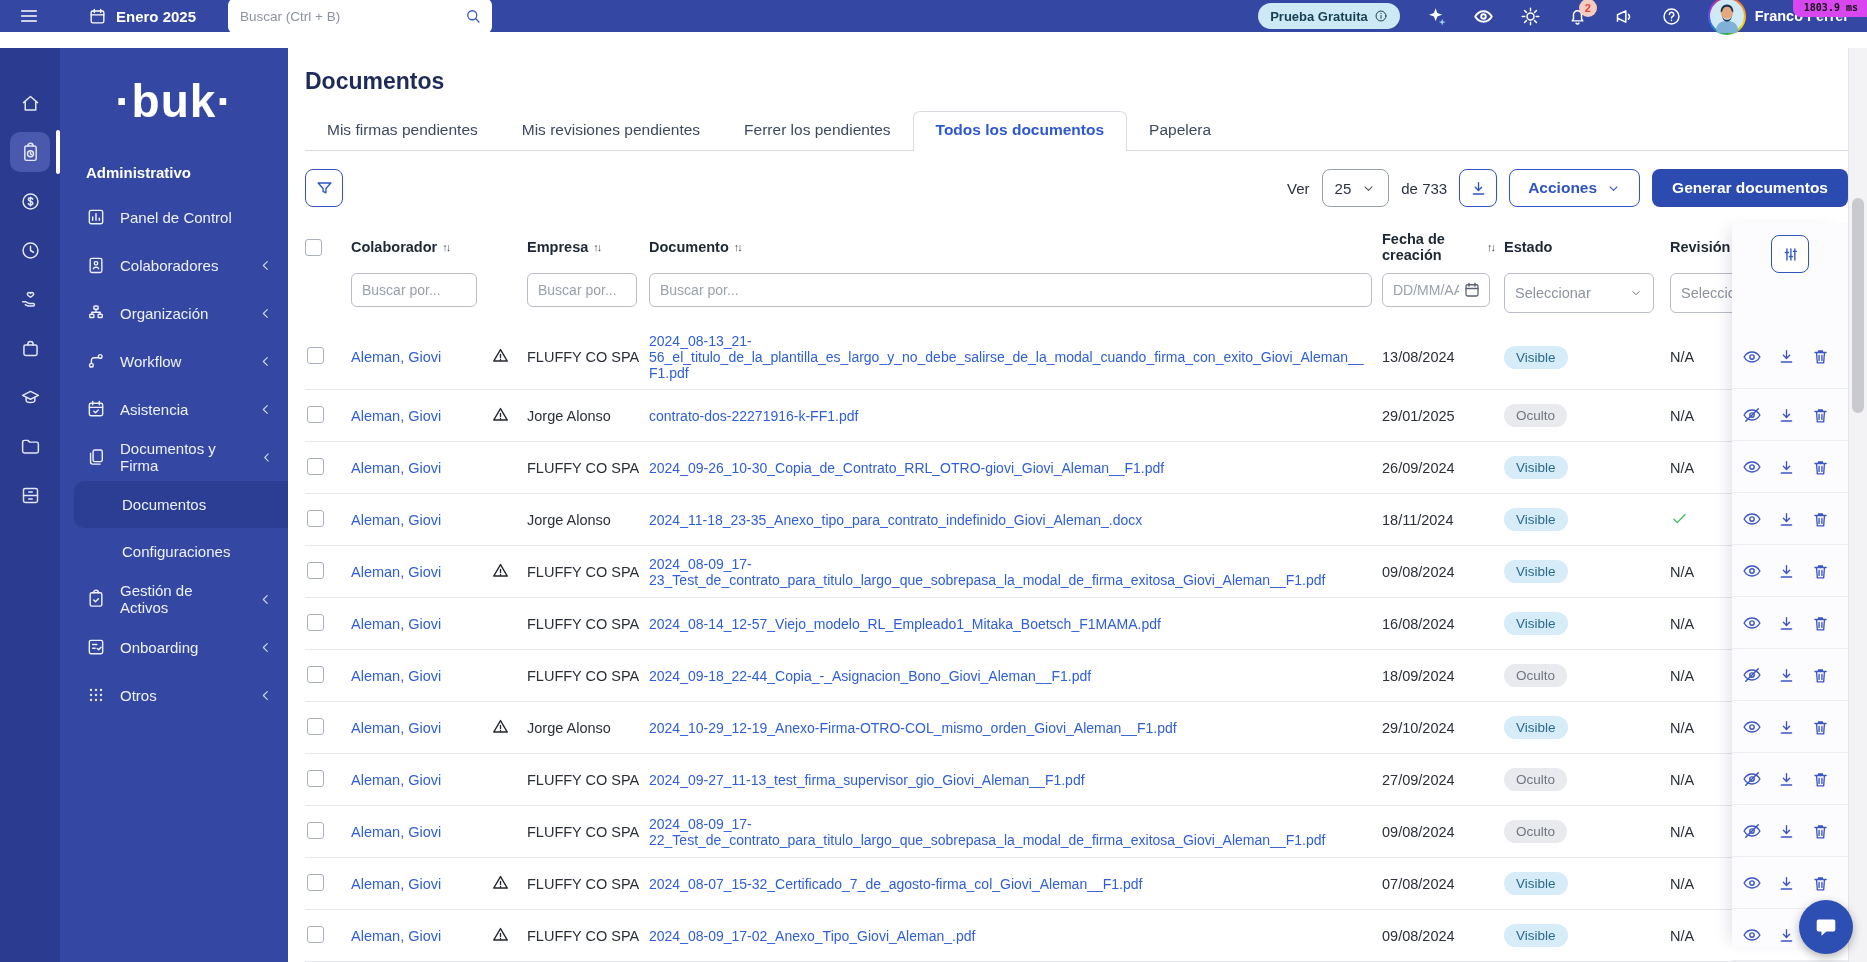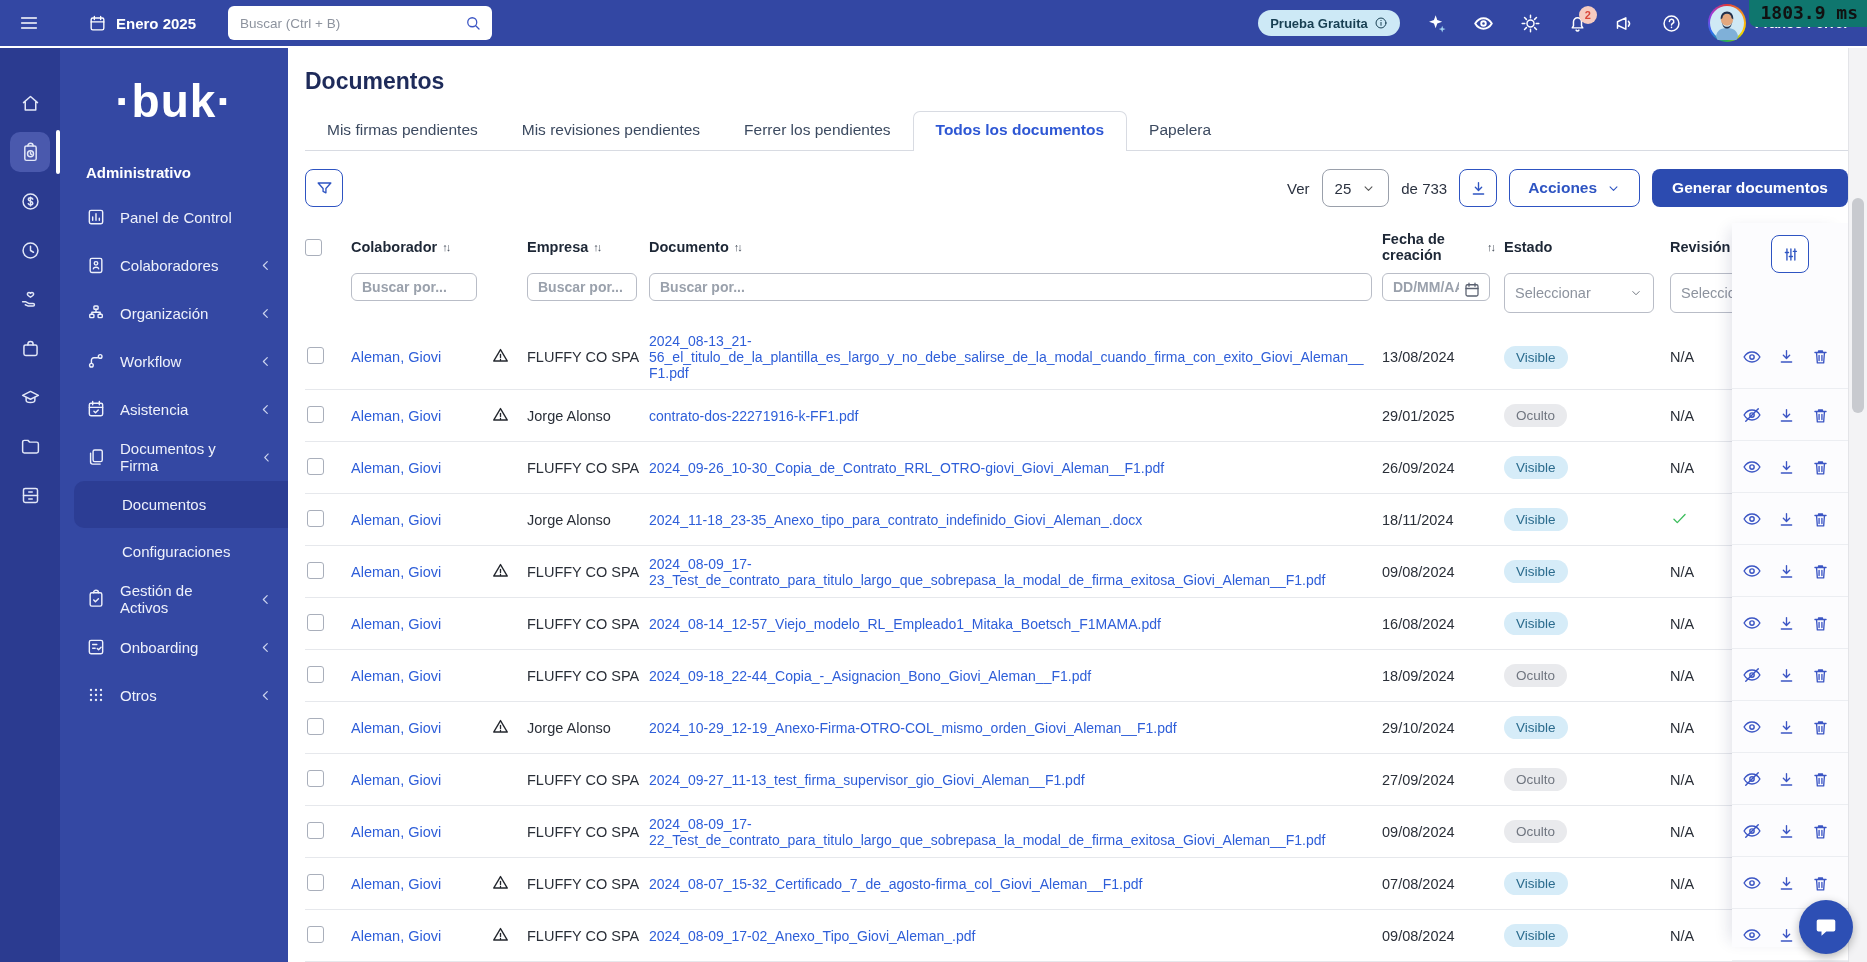--- a/index.html
+++ b/index.html
@@ -2,39 +2,39 @@
 <html><head>
 <meta charset="utf-8">
 <style>
   * { box-sizing: border-box; margin: 0; padding: 0; }
   html,body { width:1867px; height:962px; overflow:hidden; font-family:"Liberation Sans",sans-serif; background:#fff; }
 
   .ic { width:100%; height:100%; display:block; }
   svg.ic { stroke:currentColor; fill:none; stroke-width:1.7; stroke-linecap:round; stroke-linejoin:round; }
 
   
-  .topbar { position:fixed; top:0; left:0; right:0; height:46px; background:#3347a3; display:flex; align-items:center; padding:0 18px; color:#fff; z-index:50; }
+  .topbar { position:fixed; top:0; left:0; right:0; height:32px; background:#3347a3; display:flex; align-items:center; padding:0 18px; color:#fff; z-index:50; }
   .hamburger { width:22px; height:22px; color:#fff; cursor:pointer; }
   .period { display:flex; align-items:center; gap:9px; margin-left:48px; font-size:15px; font-weight:bold; }
   .period .ic-box { width:19px; height:19px; }
   .searchbox { margin-left:32px; width:264px; height:34px; background:#fff; border-radius:6px; display:flex; align-items:center; padding:0 10px 0 12px; }
   .searchbox input { border:none; outline:none; flex:1; font-size:13.5px; color:#444; font-family:inherit; }
   .searchbox input::placeholder { color:#8d939e; }
   .searchbox .ic-box { width:18px; height:18px; color:#3b55c4; }
   .top-right { margin-left:auto; display:flex; align-items:center; gap:26px; }
   .trial-pill { background:#cde9f6; color:#173f52; font-size:13px; font-weight:bold; height:26px; border-radius:13px; display:flex; align-items:center; gap:6px; padding:0 12px; cursor:pointer; }
   .trial-pill .ic-box { width:14px; height:14px; }
   .tbicon { width:21px; height:21px; color:#fff; position:relative; cursor:pointer; }
   .tbicon .ic-box { width:21px; height:21px; }
   .bell-badge { position:absolute; top:-7px; right:-9px; min-width:18px; height:18px; border-radius:9px; background:#f6cbc0; color:#d8473b; font-size:11px; font-weight:bold; display:flex; align-items:center; justify-content:center; padding:0 4px; }
   .userchip { display:flex; align-items:center; gap:9px; }
   .avatar { width:38px; height:38px; border-radius:50%; padding:2px; background:conic-gradient(#e03a3a,#f7941d,#ffd400,#2bb24c,#2a6df4,#a136d9,#e03a3a); cursor:pointer; }
   .avatar .inner { width:100%; height:100%; border-radius:50%; overflow:hidden; background:#cfe9f5; }
   .username { font-size:14.5px; font-weight:bold; }
-  .perf-overlay { position:fixed; top:0; right:0; background:#0f766e; color:#111; font-family:"DejaVu Sans Mono",monospace; font-size:18px; font-weight:bold; padding:2px 9px 4px 11px; border-bottom-left-radius:8px; z-index:100; }
+  .perf-overlay { position:fixed; top:0; right:0; background:#d946ef; color:#111; font-family:"DejaVu Sans Mono",monospace; font-size:10px; font-weight:bold; padding:2px 9px 4px 11px; border-bottom-left-radius:8px; z-index:100; }
 
   
   .sidebar { position:fixed; top:48px; left:0; bottom:0; width:288px; display:flex; z-index:40; }
   .rail { width:60px; background:#2b3b90; padding-top:35px; display:flex; flex-direction:column; gap:9px; }
   .railitem { position:relative; width:40px; height:40px; margin:0 auto; display:flex; align-items:center; justify-content:center; color:#e2e7f7; cursor:pointer; }
   .railitem .ic-box { width:21px; height:21px; }
   .railitem.active { background:#4a59ad; border-radius:10px; }
   .railitem.active::after { content:''; position:absolute; right:-10px; top:-2px; width:4px; height:44px; background:#fff; border-radius:3px; }
   .menu { flex:1; background:#3448a3; color:#fff; padding-top:26px; }
   .logo { text-align:center; font-size:46px; font-weight:600; letter-spacing:1px; margin-bottom:36px; }
@@ -65,21 +65,21 @@
   
   .tablewrap { position:relative; margin-top:16px; padding-right:19px; height:704px; }
   .actions-overlay { position:absolute; top:0; right:19px; bottom:-20px; width:116px; background:#fcfcfe; box-shadow:-9px 0 14px -6px rgba(30,40,90,.13); z-index:2; display:flex; justify-content:center; }
   .settings-btn { margin-top:12px; width:38px; height:38px; border:1px solid #2e54c2; border-radius:8px; background:#fff; color:#2e54c2; display:flex; align-items:center; justify-content:center; cursor:pointer; height:38px; }
   .settings-btn .ic-box { width:19px; height:19px; }
   .grid { display:grid; grid-template-columns:46px 140px 36px 122px 1fr 122px 166px 62px 116px; align-items:center; }
   .thead { padding-top:8px; }
   .th { font-size:14.5px; font-weight:bold; color:#1d2736; display:flex; align-items:center; gap:5px; padding-right:8px; }
   .sort { font-size:11px; color:#454d5a; letter-spacing:-2px; }
   .filterrow { margin-top:10px; padding-bottom:12px; align-items:start; }
-  .fin { height:28px; border:1px solid #b9bdc7; border-radius:6px; font-size:14px; color:#555; padding:0 10px; width:90%; font-family:inherit; outline:none;font-weight:bold; }
+  .fin { height:34px; border:1px solid #b9bdc7; border-radius:6px; font-size:14px; color:#555; padding:0 10px; width:90%; font-family:inherit; outline:none; }
   .fin::placeholder { color:#9aa1ac; }
   .fin.wide { width:calc(100% - 10px); }
   .datein { position:relative; width:108px; }
   .datein input { width:100%; padding-right:30px; }
   .datein .ic-box { position:absolute; right:9px; top:8px; width:18px; height:18px; color:#5a6170; }
   .fselect { height:40px; border:1px solid #b9bdc7; border-radius:6px; background:#fff; display:flex; align-items:center; font-size:14.5px; color:#8d939e; padding:0 10px; white-space:nowrap; overflow:hidden; cursor:pointer; }
   .fselect .chev { margin-left:auto; width:14px; height:14px; color:#707680; flex:none; }
   .fselect.estado { width:150px; }
   .fselect.revision { width:120px; position:relative; z-index:1; }
   .chk { width:17px; height:17px; border:1.5px solid #a9afbb; border-radius:3px; background:#fff; display:inline-block; cursor:pointer; }

